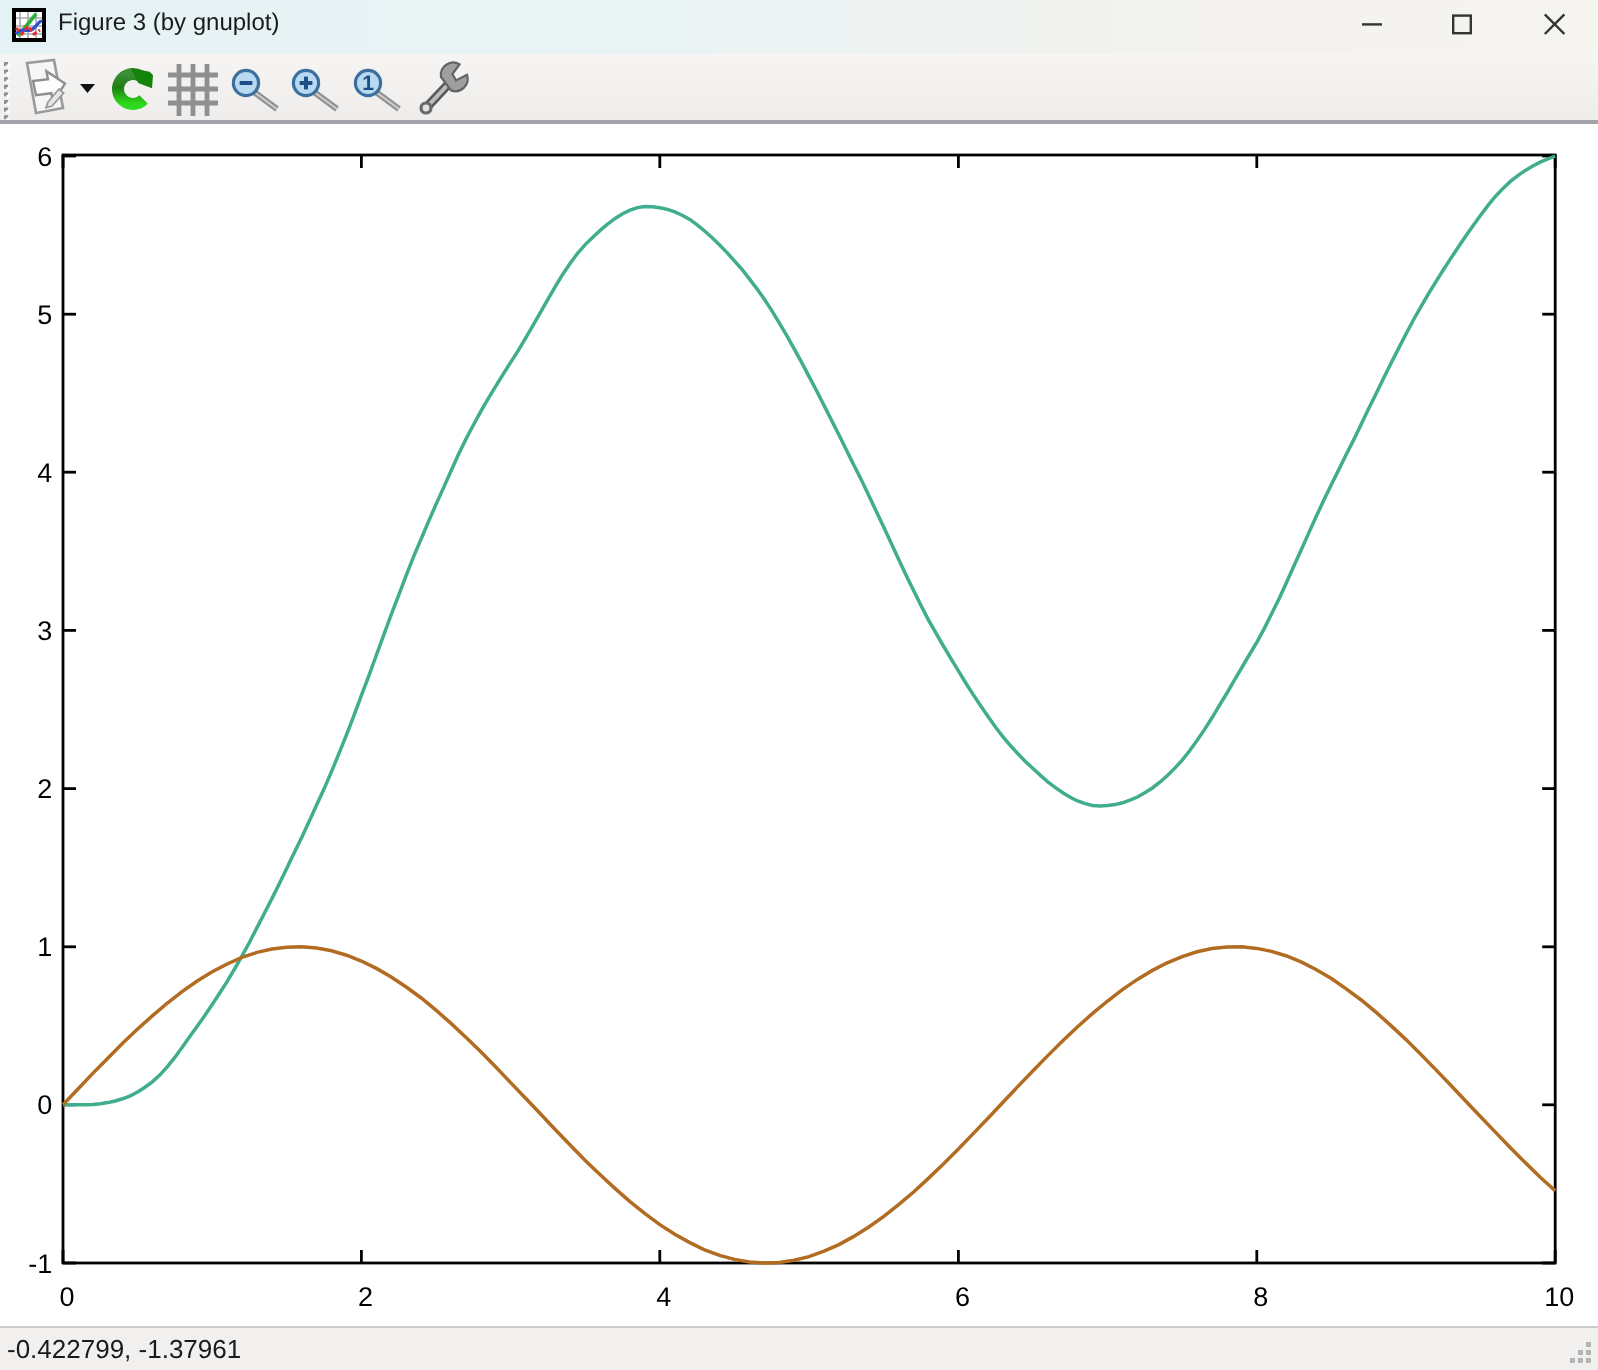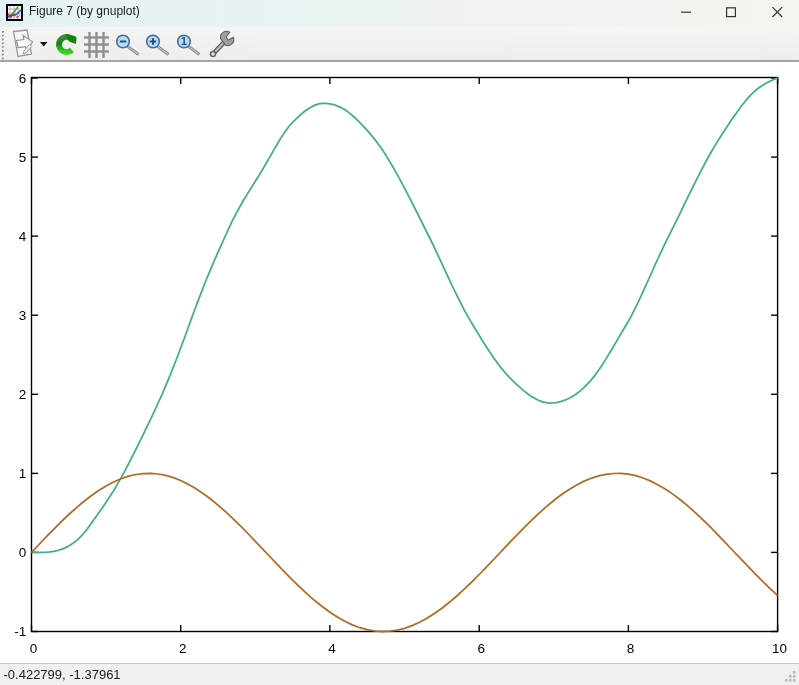--- a/index.html
+++ b/index.html
@@ -15,21 +15,21 @@
 </style></head>
 <body>
 <div class="titlebar">
   <svg width="18" height="18" style="left:6px;top:4px;">
     <rect x="1" y="1" width="15" height="15" fill="#fff" stroke="#000" stroke-width="2"></rect>
     <path d="M4 2 V15 M8 2 V15 M12 2 V15 M2 5 H15 M2 9 H15 M2 13 H15" stroke="#aaa" stroke-width="0.8" fill="none"></path>
     <path d="M3 14 L12 3" stroke="#27b43c" stroke-width="1.8" fill="none"></path>
     <path d="M2 13 C5 9, 8 13, 11 10 S 14 6, 15 7" stroke="#2b51d8" stroke-width="1.6" fill="none"></path>
     <path d="M2 10 L5 13 8 9 11 13 14 11" stroke="#e03030" stroke-width="1.5" fill="none" stroke-dasharray="2.2 1.2"></path>
   </svg>
-  <span class="title">Figure 7 (by gnuplot)</span>
+  <span class="title">Figure 3 (by gnuplot)</span>
   <svg width="130" height="27" style="right:8px;top:0;">
     <line x1="20" y1="12.2" x2="30" y2="12.2" stroke="#333" stroke-width="1.2"></line>
     <rect x="65.6" y="7.8" width="8.8" height="8.8" fill="none" stroke="#333" stroke-width="1.2"></rect>
     <path d="M111.4 7.2 L121.2 17 M121.2 7.2 L111.4 17" stroke="#333" stroke-width="1.2"></path>
   </svg>
 </div>
 <div class="toolbar">
   <svg width="250" height="33" style="left:0;top:0;">
     <g>
         <rect x="2" y="4.0" width="2" height="2" fill="#8f8f8f"></rect>

